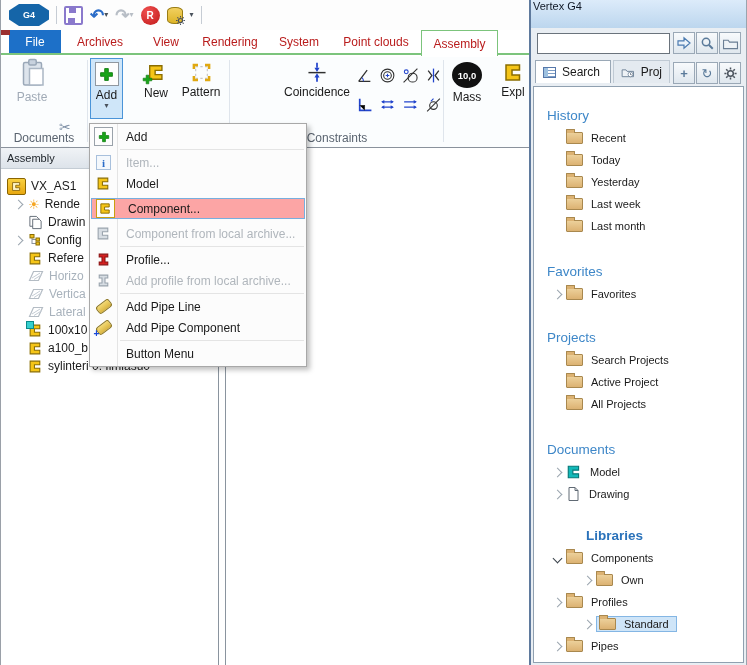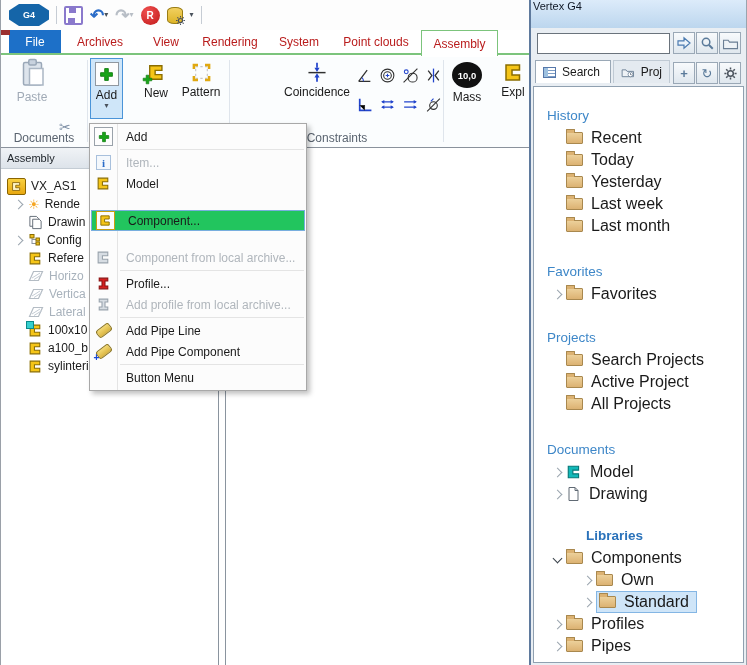--- a/index.html
+++ b/index.html
@@ -61,21 +61,21 @@
   .listic{width:13px;height:11px;border:1px solid #5577aa;background:
      linear-gradient(90deg,#9ec1e0 4px,rgba(0,0,0,0) 4px),
      repeating-linear-gradient(#ffffff 0 2px,#7c9cc4 2px 3px);display:inline-block;box-sizing:border-box;}
   
   .menu{position:absolute;left:88px;top:123px;width:218px;background:#fcfcfc;border:1px solid #a8a8a8;box-shadow:3px 3px 5px rgba(0,0,0,.25);z-index:40;padding:2px 0;box-sizing:border-box;}
   .menu .iconcol{position:absolute;left:0;top:0;bottom:0;width:27px;border-right:1px solid #e4e4e4;}
   .mitem{position:relative;height:21px;display:flex;align-items:center;font-size:12px;cursor:default;}
   .mico{width:27px;display:flex;align-items:center;justify-content:center;flex:none;}
   .mlabel{padding-left:9px;}
   .mdis{color:#b0b6bc;}
-  .mhl{background:#22c55e;border:1px solid #78aede;box-sizing:border-box;margin:16px 1px;}
+  .mhl{background:#fca5a5;border:1px solid #78aede;box-sizing:border-box;margin:4px 1px;}
   .msep{height:1px;background:#e4e4e4;margin:2px 2px 2px 30px;}
   .miconbox{width:17px;height:17px;background:#fdfdfd;border:1px solid #9aa2aa;display:flex;align-items:center;justify-content:center;}
   
   .apanel{position:absolute;left:0;top:148px;width:218px;height:517px;background:#fff;border-right:1px solid #8a949e;box-sizing:border-box;}
   .ahead{height:20px;background:linear-gradient(#f0f3f6,#dde3ea);border-bottom:1px solid #c4ccd4;display:flex;align-items:center;padding-left:6px;font-size:11px;color:#20262c;}
   .atree{padding-top:8px;}
   .arow{height:18px;display:flex;align-items:center;font-size:12px;gap:5px;cursor:default;white-space:nowrap;}
   .arow .cslot{width:10px;display:flex;justify-content:center;flex:none;}
   .lvl0{padding-left:6px;} .lvl1{padding-left:12px;}
   .adis{color:#a8b2bc;}
@@ -86,21 +86,21 @@
   .vsearchrow{position:absolute;left:0;top:32px;width:100%;height:24px;}
   .vinput{position:absolute;left:6px;top:1px;width:133px;height:21px;border:1px solid #6a737c;background:#fff;box-sizing:border-box;font-size:12px;padding:0 4px;font-family:"Liberation Sans",sans-serif;}
   .vbtn{position:absolute;top:0;width:22px;height:22px;border:1px solid #9aa8b6;background:linear-gradient(#f8fafc,#dfe7ee);display:flex;align-items:center;justify-content:center;box-sizing:border-box;color:#5a7a9a;font-size:13px;}
   .vtabs{position:absolute;left:0;top:60px;width:100%;height:26px;}
   .vtab{position:absolute;top:0;height:23px;display:flex;align-items:center;gap:6px;font-size:12px;padding:0 7px;box-sizing:border-box;overflow:hidden;white-space:nowrap;}
   .vtab.active{left:4px;width:76px;background:#fff;border:1px solid #9aa8b6;border-bottom:none;}
   .vtab.inactive{left:82px;width:57px;background:#e4eaf0;border:1px solid #c0cad4;border-bottom:none;color:#2a3half;}
   .vcontent{position:absolute;left:2px;top:86px;width:211px;height:577px;background:#fff;border:1px solid #90a0b0;box-sizing:border-box;overflow:hidden;padding-top:14px;}
   .sech{height:26px;display:flex;align-items:flex-end;padding:0 0 4px 13px;font-size:13.5px;color:#3e87c8;box-sizing:border-box;}
   .sech.bold{font-weight:bold;color:#2a72ba;}
-  .vrow{height:22px;display:flex;align-items:center;font-size:16px;cursor:default;}
+  .vrow{height:22px;display:flex;align-items:center;font-size:11px;cursor:default;}
   .vrow .chslot{width:17px;display:flex;justify-content:center;flex:none;}
   .ind0{padding-left:15px;} .ind1{padding-left:45px;align-items:center;}
   .vrow .fwrap{margin-right:8px;display:flex;align-items:center;}
   .sel{display:flex;align-items:center;background:#cfe5f8;border:1px solid #84b6e4;padding:1px 7px 1px 2px;gap:8px;}
   .mt20{margin-top:20px;} .mt18{margin-top:18px;} .mt16{margin-top:16px;margin-left:39px;}
 </style>
 </head>
 <body>
 
 <svg width="0" height="0" style="position:absolute">
@@ -693,43 +693,43 @@
         </div>
       <div class="vrow ind1">
           <span class="chslot">
             <span class="chev"></span>
           </span>
           <span class="fwrap">
             <span class="folder"></span>
           </span>
           <span>Own</span>
         </div>
+      <div class="vrow ind0">
+          <span class="chslot">
+            <span class="chev"></span>
+          </span>
+          <span class="fwrap">
+            <span class="folder"></span>
+          </span>
+          <span>Profiles</span>
+        </div>
       <div class="vrow ind1">
           <span class="chslot">
             <span class="chev"></span>
           </span>
           <span class="sel">
             <span class="folder"></span>
             <span>Standard</span>
           </span>
         </div>
       <div class="vrow ind0">
           <span class="chslot">
             <span class="chev"></span>
           </span>
           <span class="fwrap">
             <span class="folder"></span>
           </span>
-          <span>Profiles</span>
-        </div>
-      <div class="vrow ind0">
-          <span class="chslot">
-            <span class="chev"></span>
-          </span>
-          <span class="fwrap">
-            <span class="folder"></span>
-          </span>
           <span>Pipes</span>
         </div>
     </div>
   </div>
 
 </div>
 
 </body></html>

